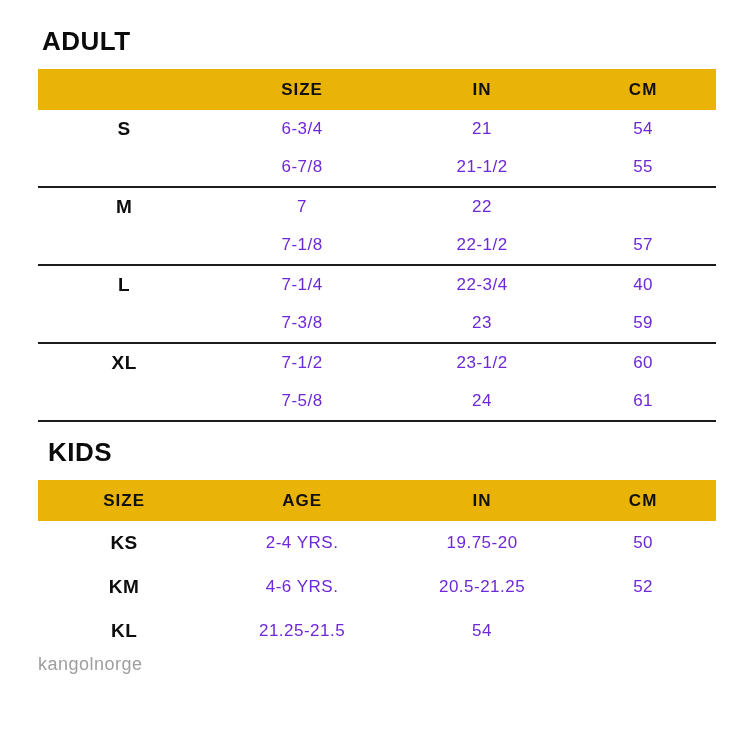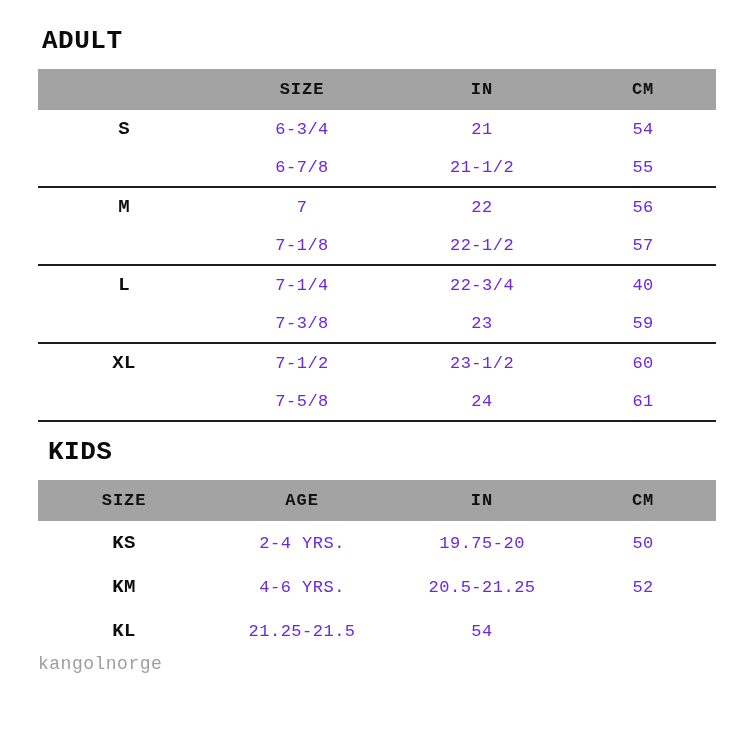--- a/index.html
+++ b/index.html
@@ -6,38 +6,38 @@
     margin: 0;
     padding: 0;
     background: #ffffff;
   }
   .page {
     width: 754px;
     height: 754px;
     box-sizing: border-box;
     padding: 26px 38px 0 38px;
     background: #ffffff;
-    font-family: Liberation Mono, monospace;
+    font-family: Liberation Sans, sans-serif;
     overflow: hidden;
   }
   .section-title {
     font-size: 26px;
     font-weight: 800;
     letter-spacing: 0.5px;
     color: #0b0b0b;
     margin: 0 0 13px 4px;
     line-height: 30px;
   }
   .grid-row {
     display: grid;
     grid-template-columns: 25.4% 27.1% 26% 21.5%;
     align-items: center;
   }
   .thead {
-    background: #a3a3a3;
+    background: #eab308;
     height: 41px;
   }
   .thead .cell {
     font-weight: 700;
     font-size: 17px;
     letter-spacing: 1px;
     color: #111111;
   }
   .cell {
     text-align: center;
@@ -103,21 +103,20 @@
         <div class="cell">21-1/2</div>
         <div class="cell">55</div>
       </div>
     </div>
 
     <div class="size-group">
       <div class="grid-row adult-row">
         <div class="cell size-label">M</div>
         <div class="cell">7</div>
         <div class="cell">22</div>
-        <div class="cell">56</div>
       </div>
       <div class="grid-row adult-row">
         <div class="cell size-label"></div>
         <div class="cell">7-1/8</div>
         <div class="cell">22-1/2</div>
         <div class="cell">57</div>
       </div>
     </div>
 
     <div class="size-group">

